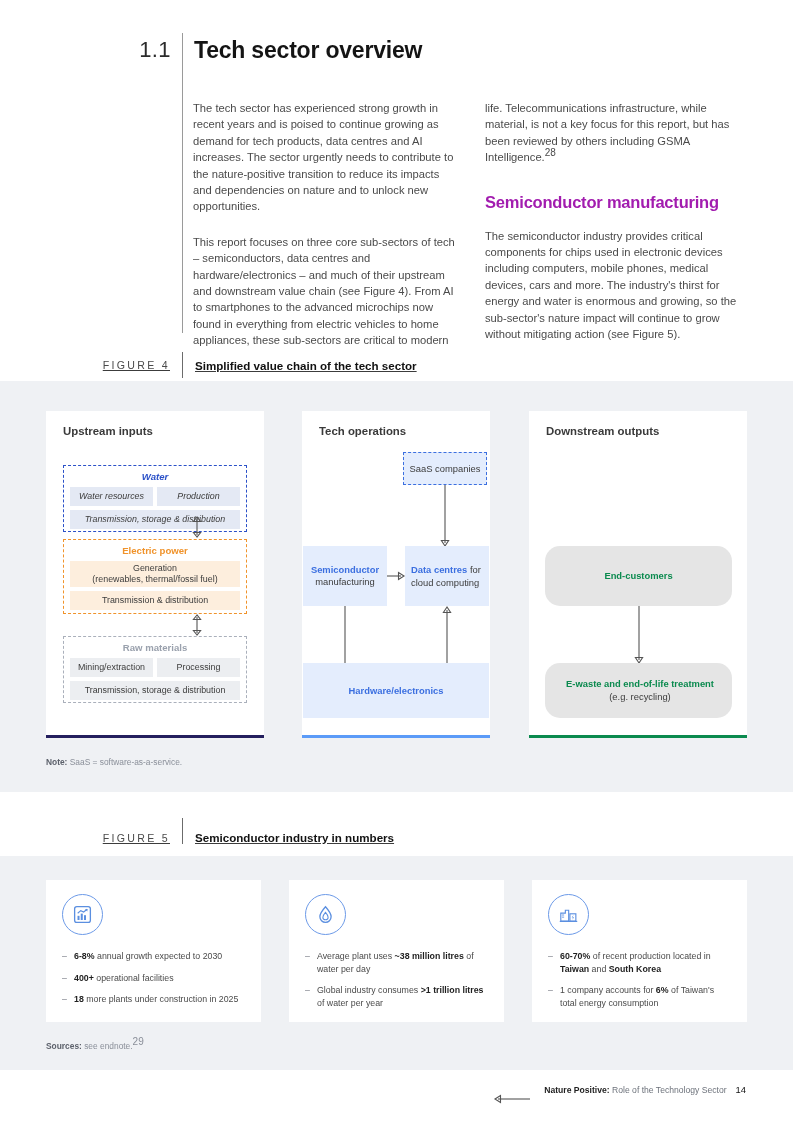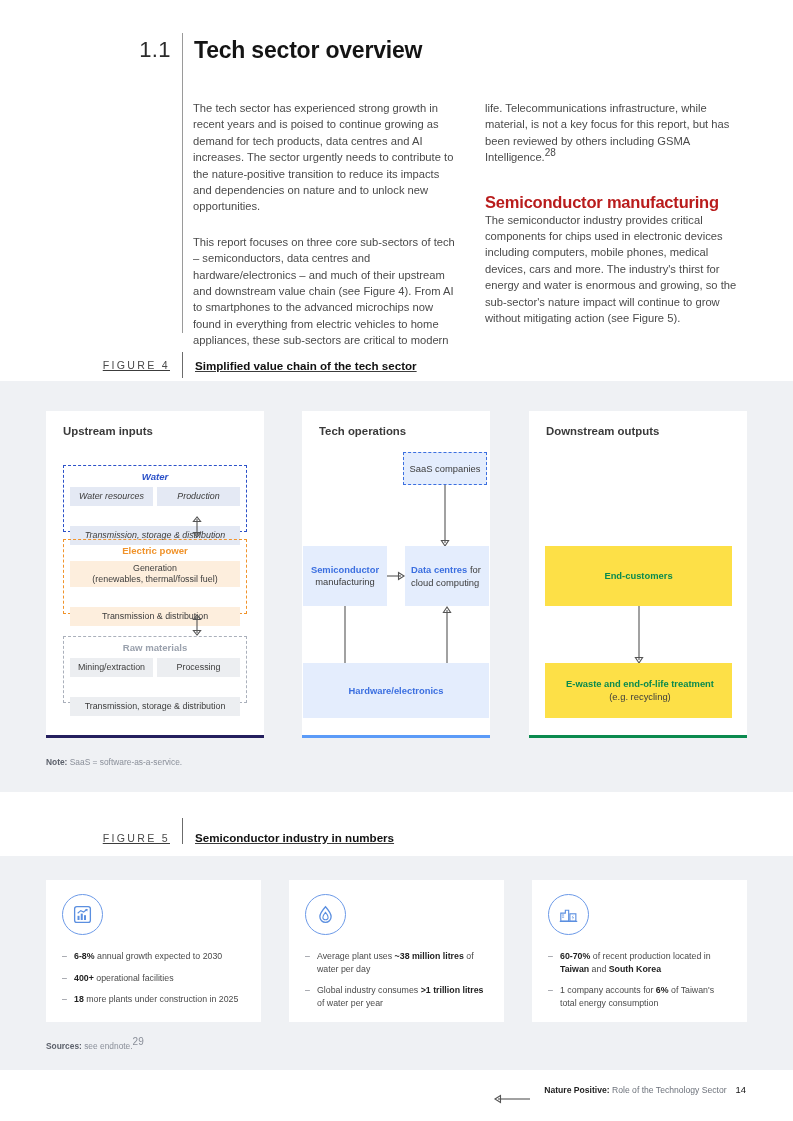--- a/index.html
+++ b/index.html
@@ -66,22 +66,22 @@
   .col p {
     margin: 0 0 19px 0;
     font-size: 11.2px;
     line-height: 16.4px;
     color: #4a4a4a;
   }
   .col p:last-child { margin-bottom: 0; }
   .sub-head {
     font-size: 16.5px;
     font-weight: bold;
-    color: #b91c1c;
-    margin: 26px 0 0 0;
+    color: #a21caf;
+    margin: 26px 0 16px 0;
     line-height: 20px;
     letter-spacing: -0.2px;
   }
   sup { font-size: 10px; vertical-align: super; line-height: 0; }
 
   
   .fig-cap {
     position: absolute;
     left: 0;
     width: 793px;
@@ -162,21 +162,21 @@
     font-size: 9.6px;
     font-weight: bold;
     color: #2b51c8;
     margin-bottom: 5px;
   }
   .grp.amber .grp-title { color: #f0932b; }
   .grp.grey  .grp-title { color: #9aa1ad; }
   .row {
     display: flex;
     gap: 4px;
-    margin-bottom: 20px;
+    margin-bottom: 4px;
   }
   .row:last-child { margin-bottom: 0; }
   .cellbox {
     background: #e4e9f4;
     font-size: 8.9px;
     color: #3c3c3c;
     display: flex;
     align-items: center;
     justify-content: center;
     text-align: center;
@@ -202,30 +202,31 @@
     color: #3c3c3c;
     padding: 3px;
   }
   .opbox b { color: #3b6fe0; font-weight: bold; }
   .opbox.dashed {
     background: #e4edfd;
     border: 1.3px dashed #3b6fe0;
   }
   .outbox {
     position: absolute;
-    background: #fde047;
+    background: #e5e5e5;
     box-sizing: border-box;
     display: flex;
     align-items: center;
     justify-content: center;
     text-align: center;
     font-size: 9.4px;
     line-height: 12.5px;
     color: #3c3c3c;
     padding: 16px;
+    border-radius: 15px;
   }
   .outbox b { color: #0a8a4e; font-weight: bold; }
   .arrowsvg { position: absolute; overflow: visible; }
 
   
   .note {
     position: absolute;
     font-size: 8.4px;
     color: #8a8f99;
   }

